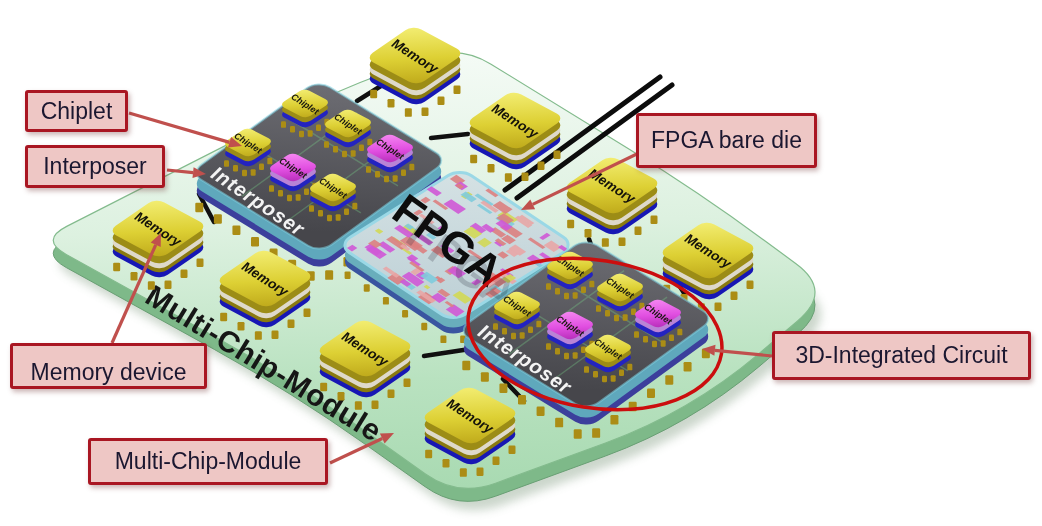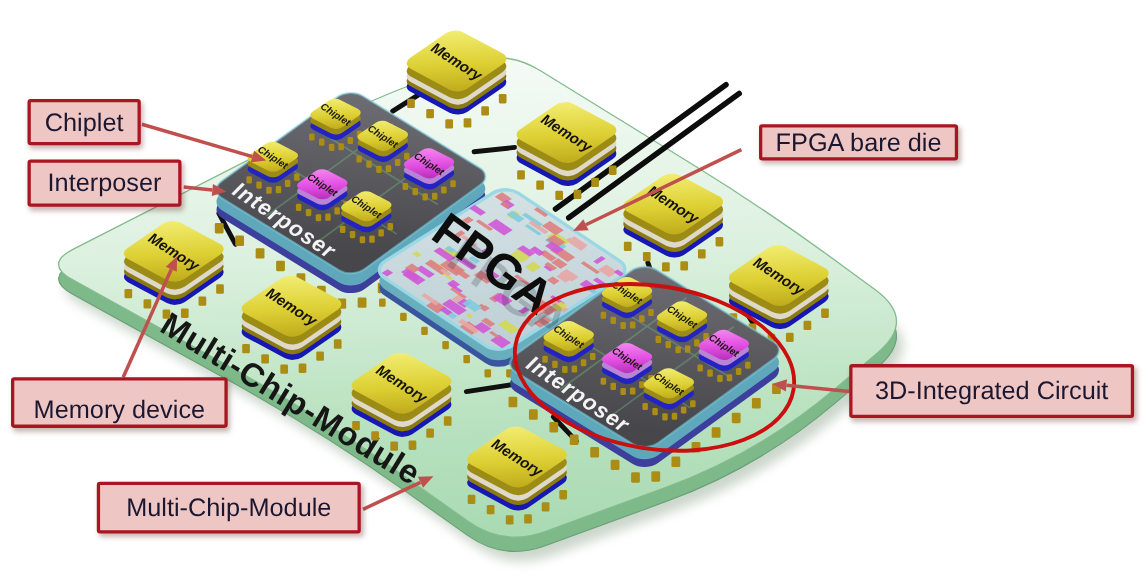--- a/index.html
+++ b/index.html
@@ -509,19 +509,19 @@
   </div>
   <div class="callout" style="left: 25px; top: 145px; width: 140px; height: 43px;">
     <span>Interposer</span>
   </div>
   <div class="callout" style="left: 10px; top: 343px; width: 197px; height: 46px; align-items: flex-end;">
     <span>Memory device</span>
   </div>
   <div class="callout" style="left: 88px; top: 438px; width: 240px; height: 47px;">
     <span>Multi-Chip-Module</span>
   </div>
-  <div class="callout" style="left: 690px; top: 113px; width: 181px; height: 33px;">
+  <div class="callout" style="left: 636px; top: 113px; width: 181px; height: 55px;">
     <span>FPGA bare die</span>
   </div>
   <div class="callout" style="left: 772px; top: 331px; width: 259px; height: 49px; align-items: center;">
     <span>3D-Integrated Circuit</span>
   </div>
 </div>
 
 </body></html>

